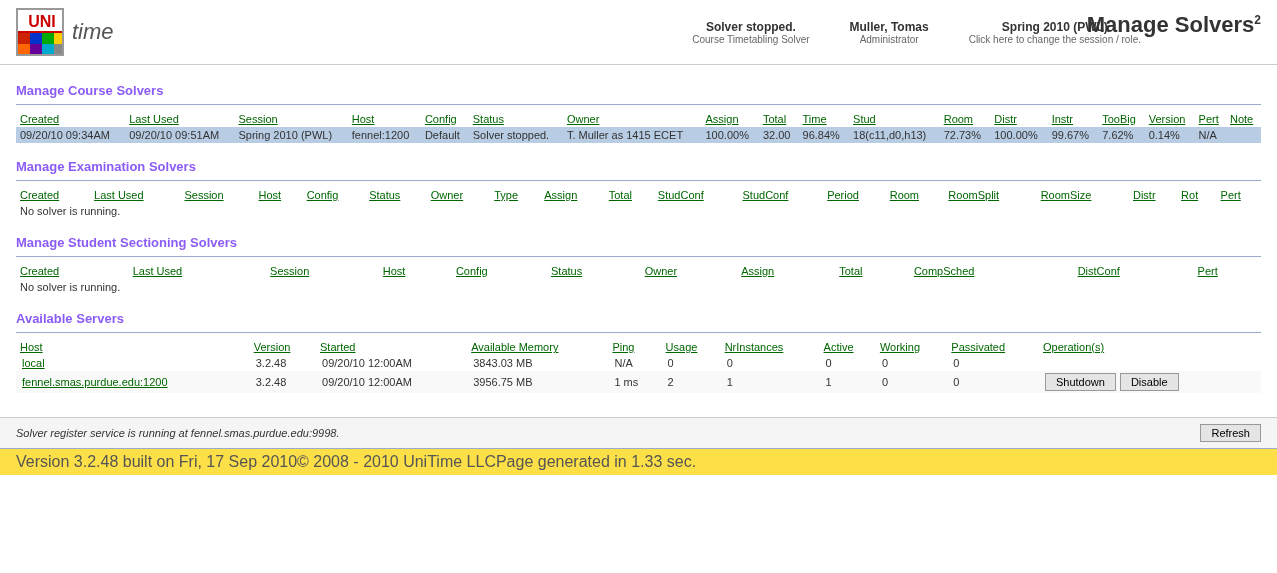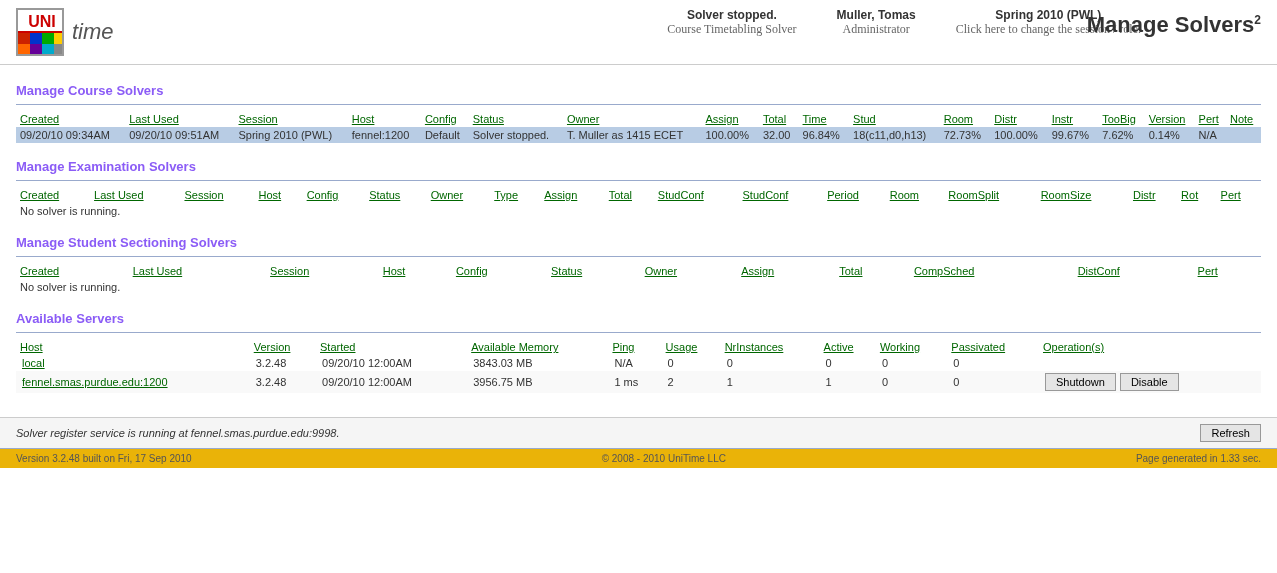--- a/index.html
+++ b/index.html
@@ -1,31 +1,31 @@
 <!DOCTYPE html>
 <html><head>
   <meta charset="utf-8">
   <style>
     * { margin: 0; padding: 0; box-sizing: border-box; }
     body { font-family: Arial, sans-serif; font-size: 12px; color: #333; background: #fff; width: 1277px; }
 
     
-    .header { display: flex; padding: 8px 16px; border-bottom: 1px solid #ccc; position: relative; }
+    .header { display: flex; align-items: center; padding: 8px 16px; border-bottom: 1px solid #ccc; position: relative; }
     .logo-area { display: flex; align-items: center; gap: 4px; }
     .logo-box { width: 48px; height: 48px; border: 2px solid #999; display: grid; grid-template-columns: 1fr 1fr; overflow: hidden; }
     .logo-box .uni-text { grid-column: 1 / 3; background: #fff; text-align: center; font-weight: bold; font-size: 16px; color: #cc0000; border-bottom: 2px solid #cc0000; line-height: 1.2; padding-top: 2px; }
     .logo-box .logo-grid { display: grid; grid-template-columns: repeat(4,1fr); grid-template-rows: repeat(2,1fr); }
     .logo-box .logo-grid div { width: 12px; height: 11px; }
     .logo-time { font-style: italic; font-size: 22px; color: #555; margin-left: 4px; }
     .page-title { position: absolute; right: 16px; top: 12px; font-size: 22px; font-weight: bold; color: #333; }
     .page-title sup { font-size: 12px; }
     .header-info { margin-left: auto; margin-right: 120px; display: flex; gap: 40px; font-size: 11px; }
     .header-info .info-block { text-align: center; }
     .header-info .info-main { font-size: 12px; font-weight: bold; color: #333; }
-    .header-info .info-sub { font-size: 12px; color: #666; font-family: Liberation Serif, serif; }
+    .header-info .info-sub { font-size: 10px; color: #666; }
 
     
     .content { padding: 8px 16px; }
 
     
     .section-title { font-size: 13px; font-weight: bold; color: #8b5cf6; margin: 10px 0 4px 0; }
 
     
     table { width: 100%; border-collapse: collapse; font-size: 11px; }
     th { text-align: left; color: #006600; text-decoration: underline; padding: 2px 4px; font-weight: normal; cursor: pointer; white-space: nowrap; }
@@ -43,21 +43,21 @@
     .servers-table td { padding: 2px 6px; }
 
     
     .btn { padding: 2px 10px; background: #e5e5e5; border: 1px solid #999; cursor: pointer; font-size: 11px; }
 
     
     .status-bar { background: #f5f5f5; border-top: 1px solid #ccc; padding: 6px 16px; display: flex; align-items: center; justify-content: space-between; margin-top: 16px; }
     .status-text { font-size: 11px; color: #333; font-style: italic; }
 
     
-    .footer { background: #eab308; border-top: 1px solid #99aacc; padding: 4px 16px; display: flex; justify-content: space-between; font-size: 10px; color: #555; }
+    .footer { background: #fde047; border-top: 1px solid #99aacc; padding: 4px 16px; display: flex; font-size: 16px; color: #555; }
 
     
     .c-red { background: #cc2200; }
     .c-blue { background: #0033cc; }
     .c-green { background: #00aa00; }
     .c-yellow { background: #ffcc00; }
     .c-orange { background: #ff6600; }
     .c-purple { background: #660099; }
     .c-cyan { background: #00aacc; }
     .c-gray { background: #888888; }

